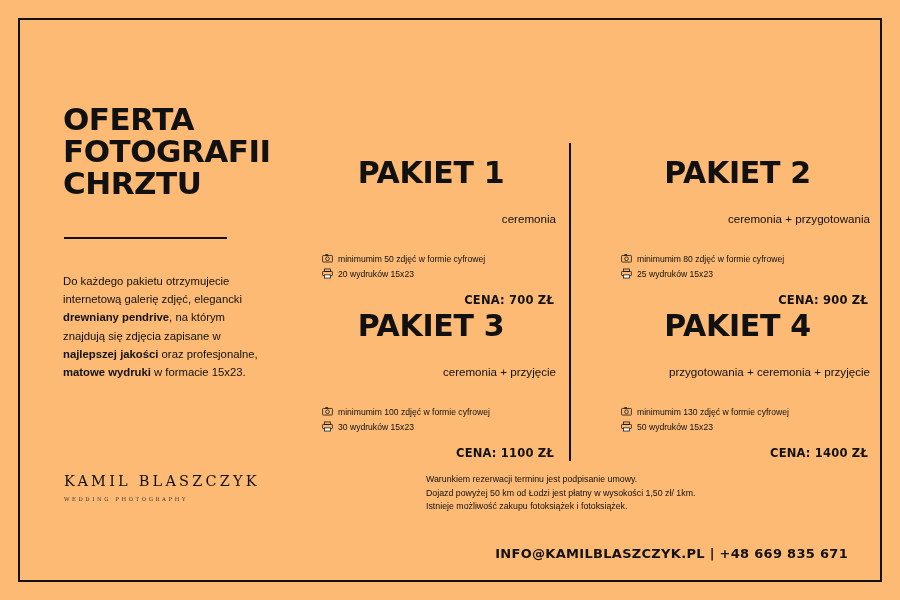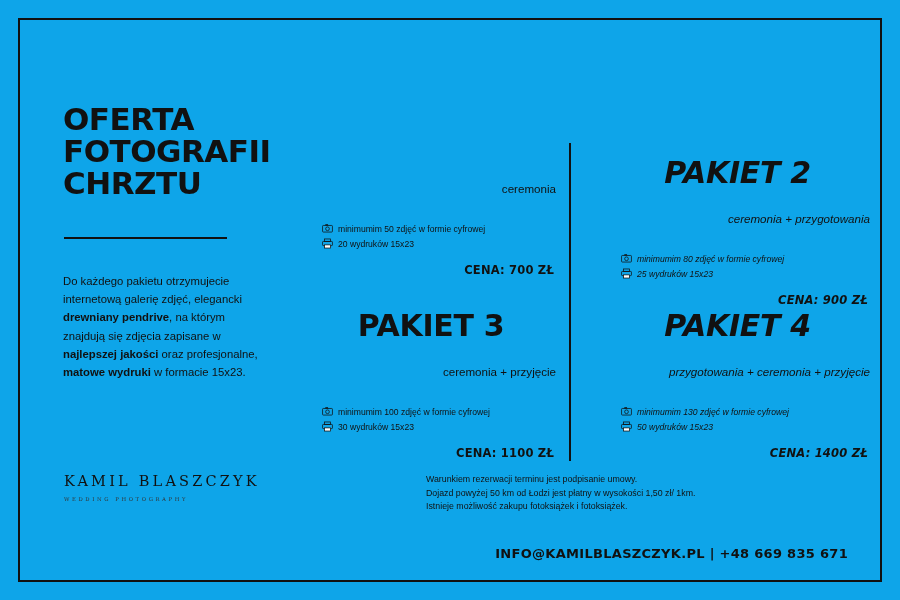--- a/index.html
+++ b/index.html
@@ -11,21 +11,21 @@
     width: 900px;
     height: 600px;
     font-family: "Liberation Sans", sans-serif;
     color: #111111;
     overflow: hidden;
   }
   .page {
     position: relative;
     width: 900px;
     height: 600px;
-    background: #0ea5e9;
+    background: #fdba74;
     box-sizing: border-box;
   }
   .frame {
     position: absolute;
     left: 18px;
     top: 18px;
     width: 864px;
     height: 564px;
     border: 2px solid #111111;
     box-sizing: border-box;
@@ -107,21 +107,21 @@
   
   .pkg {
     position: absolute;
     width: 250px;
   }
   .pkg-col-a { left: 288px; }
   .pkg-col-b { left: 587px; }
   .pkg-row-1 { top: 140px; }
   .pkg-row-2 { top: 293px; }
 
-  .pkg.wide { width: 265px; font-style: italic; }
+  .pkg.wide { width: 265px; }
 
   .pkg-title {
     font-family: "DejaVu Sans", sans-serif;
     font-weight: bold;
     font-size: 30px;
     letter-spacing: -0.3px;
     text-align: center;
     margin: 0;
     line-height: 1;
   }
@@ -201,20 +201,21 @@
     </div>
 
     <div class="logo">
       <div class="logo-name">KAMIL BLASZCZYK</div>
       <div class="logo-sub">WEDDING PHOTOGRAPHY</div>
     </div>
 
     <div class="vdivider"></div>
 
     <div class="pkg pkg-col-a pkg-row-1">
+      <div class="pkg-title">PAKIET 1</div>
       <div class="pkg-sub">ceremonia</div>
       <div class="pkg-lines">
         <div class="pkg-line">
           <span class="ic">
             <svg width="11" height="11" viewBox="0 0 16 16">
                 <rect x="0.8" y="3.6" width="14.4" height="9.6" rx="1.2" fill="none" stroke="#111" stroke-width="1.1"></rect>
                 <circle cx="8" cy="8.4" r="2.7" fill="none" stroke="#111" stroke-width="1.1"></circle>
                 <rect x="4.8" y="1.8" width="4" height="1.8" fill="#111"></rect>
               </svg>
           </span>

